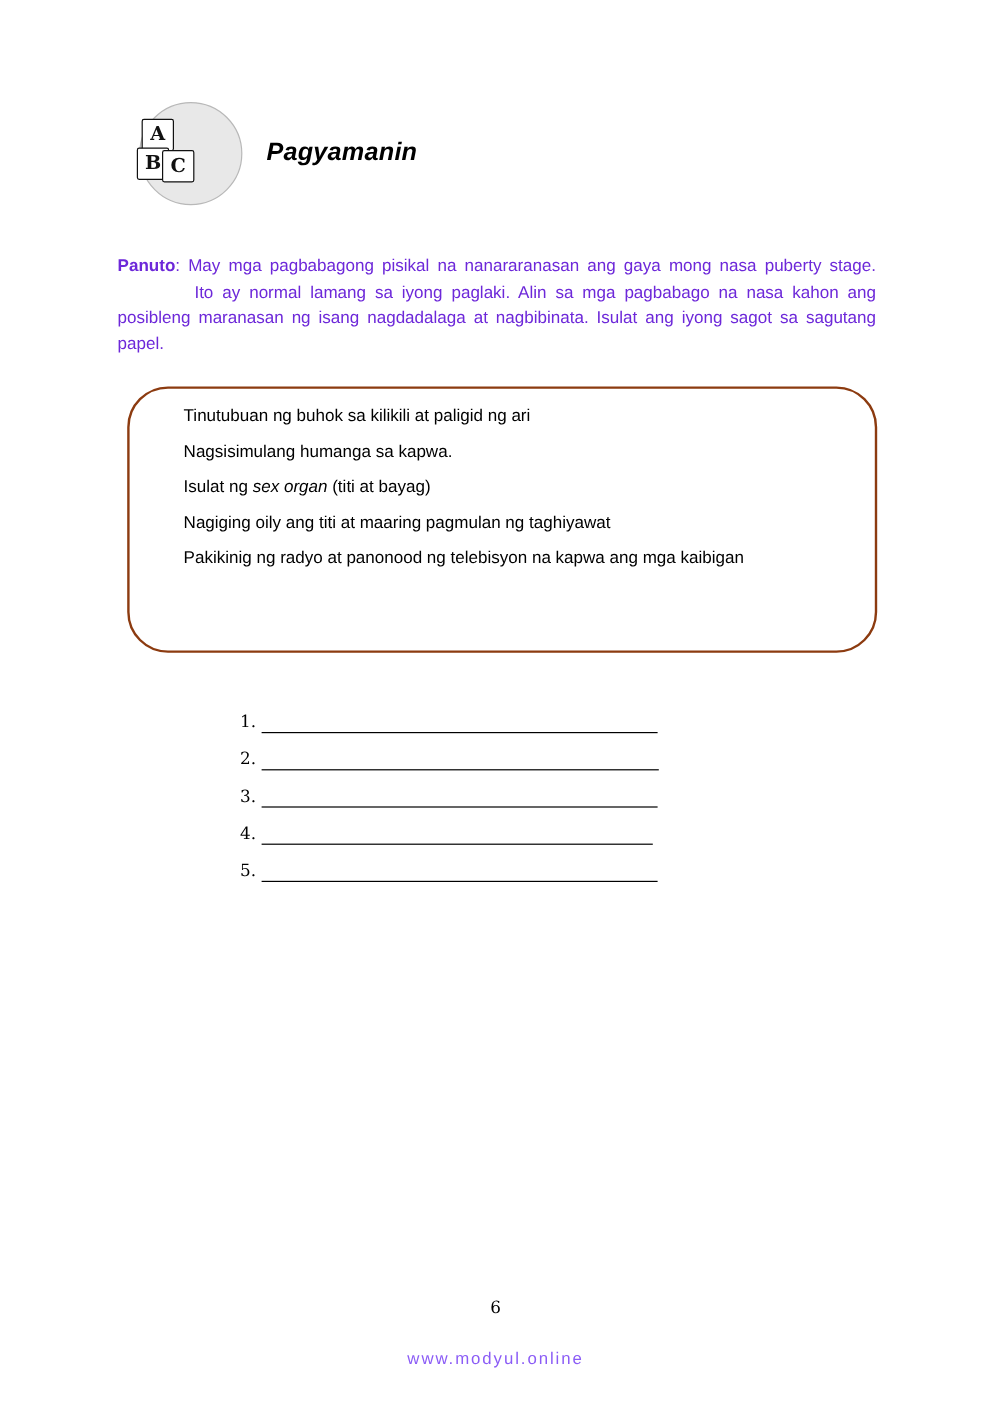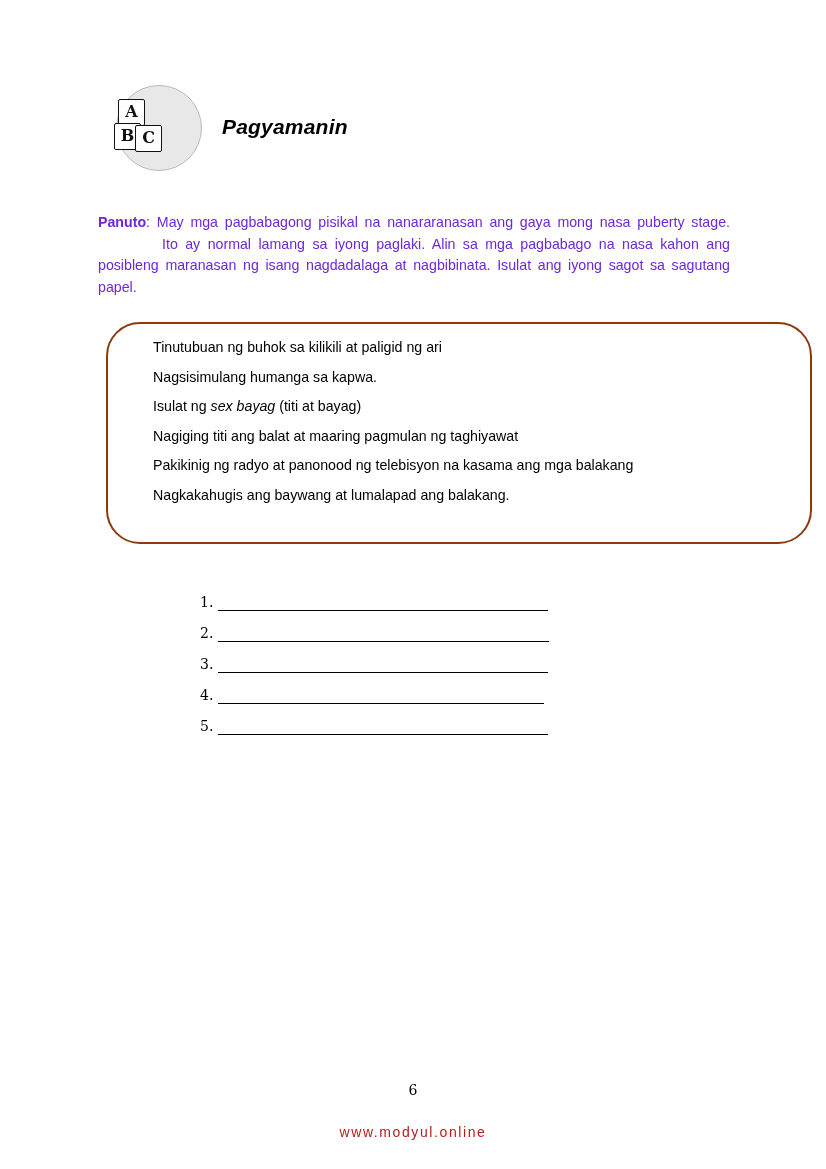--- a/index.html
+++ b/index.html
@@ -88,21 +88,21 @@
     color: #6d28d9;
   }
   .panuto b { font-weight: bold; }
   .gap { display: inline-block; width: 64px; }
 
   
   .item-box {
     position: absolute;
     left: 106px;
     top: 322px;
-    width: 706px;
+    width: 625px;
     height: 222px;
     border: 2px solid #8c3b10;
     border-radius: 34px;
     box-sizing: border-box;
   }
   .item-list {
     position: absolute;
     left: 45px;
     top: 14px;
     right: 10px;
@@ -158,21 +158,21 @@
     color: #000;
   }
   .watermark {
     position: absolute;
     left: 0;
     right: 0;
     top: 1124px;
     text-align: center;
     font-size: 14px;
     letter-spacing: 1.6px;
-    color: #b91c1c;
+    color: #8b5cf6;
   }
 </style>
 </head>
 <body>
 
 <div class="page">
 
   <div class="header">
     <div class="abc-circle"></div>
     <div class="abc-blocks">
@@ -184,24 +184,23 @@
   </div>
 
   <div class="panuto">
     <b>Panuto</b><span>: May mga pagbabagong pisikal na nanararanasan ang gaya mong nasa puberty stage.</span><span class="gap"></span><span>Ito ay normal lamang sa iyong paglaki. Alin sa mga pagbabago na nasa kahon ang posibleng maranasan ng isang nagdadalaga at nagbibinata. Isulat ang iyong sagot sa sagutang papel.</span>
   </div>
 
   <div class="item-box">
     <div class="item-list">
       <div class="item">Tinutubuan ng buhok sa kilikili at paligid ng ari</div>
       <div class="item">Nagsisimulang humanga sa kapwa.</div>
-      <div class="item"><span>Isulat ng </span><i>sex bayag</i><span> (titi at bayag)</span></div>
-      <div class="item">Nagiging titi ang balat at maaring pagmulan ng taghiyawat</div>
-      <div class="item">Pakikinig ng radyo at panonood ng telebisyon na kasama ang mga balakang</div>
-      <div class="item">Nagkakahugis ang baywang at lumalapad ang balakang.</div>
+      <div class="item"><span>Isulat ng </span><i>sex organ</i><span> (titi at bayag)</span></div>
+      <div class="item">Nagiging oily ang titi at maaring pagmulan ng taghiyawat</div>
+      <div class="item">Pakikinig ng radyo at panonood ng telebisyon na kapwa ang mga kaibigan</div>
     </div>
   </div>
 
   <div class="answers">
     <div class="ans-row">
       <span class="ans-num">1.</span>
       <span class="ans-line"></span>
     </div>
     <div class="ans-row">
       <span class="ans-num">2.</span>

